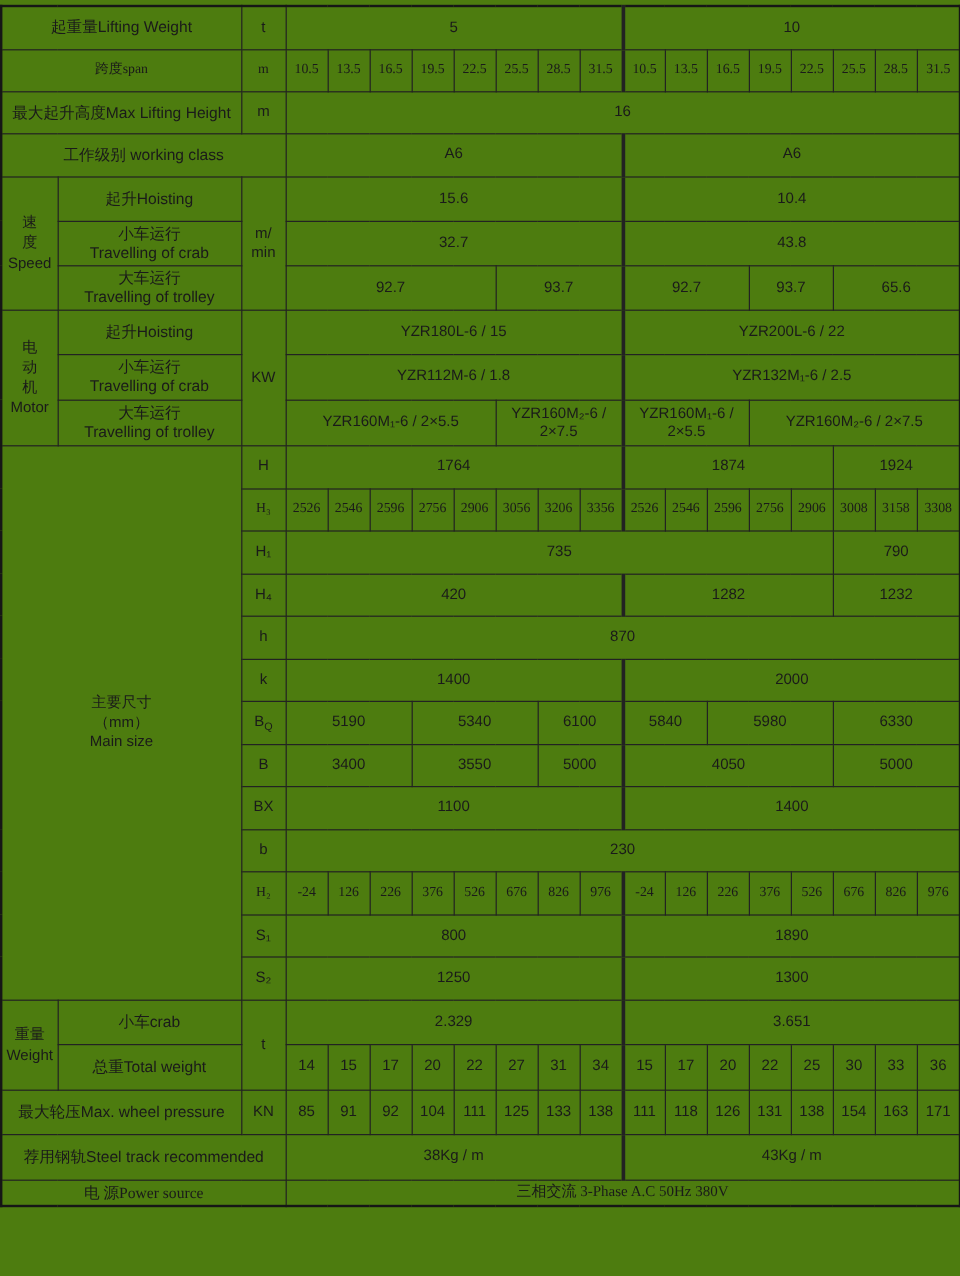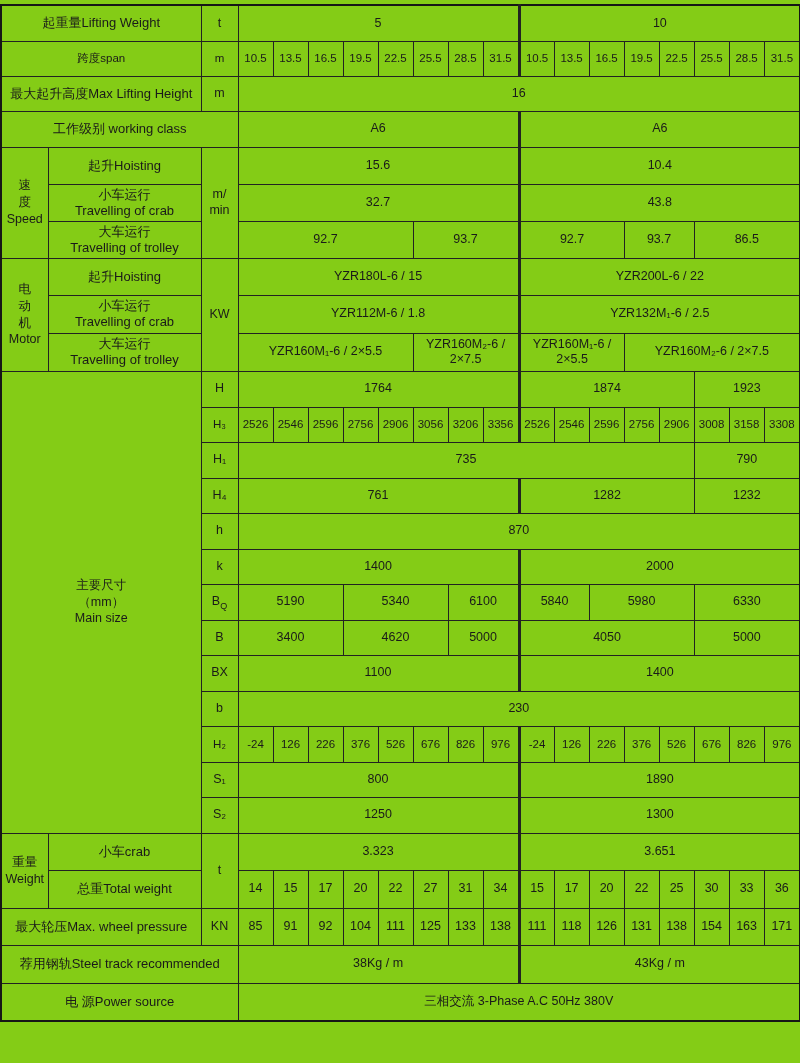--- a/index.html
+++ b/index.html
@@ -1,34 +1,34 @@
 <!DOCTYPE html>
 <html><head>
 <meta charset="utf-8">
 <style>
   html,body{margin:0;padding:0;background:#ffffff;}
   .page{
-    width:800px;height:1063px;background:#84cc16;position:relative;
+    width:800px;height:1063px;background:#4d7c0f;position:relative;
     box-sizing:border-box;padding-top:4px;
     font-family:"Liberation Sans","DejaVu Sans",sans-serif;color:#1a1a1a;
   }
   table.spec{
     border-collapse:collapse;table-layout:fixed;width:799px;margin:0 auto 0 0;
     border:2.5px solid #161616;
   }
   td{
     border:1.5px solid #222222;
     text-align:center;vertical-align:middle;
     white-space:pre-line;overflow:hidden;
     font-size:12.5px;line-height:1.22;padding:0 1px;
   }
   td.label{font-size:13px;}
   td.unit{font-size:12.5px;}
   td.vlabel{font-size:12.5px;line-height:1.35;}
-  td.sm{font-size:11.5px;}
+  td.sm{font-size:11.5px;font-family:Liberation Serif, serif;}
   td.sp{border-left-width:3px;}
   sub{font-size:9px;line-height:0;}
 </style>
 </head>
 <body>
 
 <div class="page">
   <table class="spec">
     <colgroup>
       <col style="width:47px">
@@ -104,21 +104,21 @@
           <td colspan="8">32.7</td>
           <td colspan="8" class="sp">43.8</td>
         </tr>
         <tr style="height: 37px;">
           <td class="label">大车运行
 Travelling of trolley</td>
           <td colspan="5">92.7</td>
           <td colspan="3">93.7</td>
           <td colspan="3" class="sp">92.7</td>
           <td colspan="2">93.7</td>
-          <td colspan="3">86.5</td>
+          <td colspan="3">65.6</td>
         </tr>
         <tr style="height: 37px;">
           <td rowspan="3" class="vlabel">电
 动
 机
 Motor</td>
           <td class="label">起升Hoisting</td>
           <td rowspan="3" class="unit">KW</td>
           <td colspan="8">YZR180L-6 / 15</td>
           <td colspan="8" class="sp">YZR200L-6 / 22</td>
@@ -139,21 +139,21 @@
 2×5.5</td>
           <td colspan="5">YZR160M₂-6 / 2×7.5</td>
         </tr>
         <tr style="height: 36px;">
           <td colspan="2" rowspan="13" class="vlabel">主要尺寸
 （mm）
 Main size</td>
           <td class="unit">H</td>
           <td colspan="8">1764</td>
           <td colspan="5" class="sp">1874</td>
-          <td colspan="3">1923</td>
+          <td colspan="3">1924</td>
         </tr>
         <tr style="height: 35px;">
           <td class="unit sm">H₃</td>
           <td class="sm">2526</td>
           <td class="sm">2546</td>
           <td class="sm">2596</td>
           <td class="sm">2756</td>
           <td class="sm">2906</td>
           <td class="sm">3056</td>
           <td class="sm">3206</td>
@@ -167,21 +167,21 @@
           <td class="sm">3158</td>
           <td class="sm">3308</td>
         </tr>
         <tr style="height: 36px;">
           <td class="unit">H₁</td>
           <td colspan="13">735</td>
           <td colspan="3">790</td>
         </tr>
         <tr style="height: 35px;">
           <td class="unit">H₄</td>
-          <td colspan="8">761</td>
+          <td colspan="8">420</td>
           <td colspan="5" class="sp">1282</td>
           <td colspan="3">1232</td>
         </tr>
         <tr style="height: 36px;">
           <td class="unit">h</td>
           <td colspan="16">870</td>
         </tr>
         <tr style="height: 35px;">
           <td class="unit">k</td>
           <td colspan="8">1400</td>
@@ -192,21 +192,21 @@
           <td colspan="3">5190</td>
           <td colspan="3">5340</td>
           <td colspan="2">6100</td>
           <td colspan="2" class="sp">5840</td>
           <td colspan="3">5980</td>
           <td colspan="3">6330</td>
         </tr>
         <tr style="height: 35px;">
           <td class="unit">B</td>
           <td colspan="3">3400</td>
-          <td colspan="3">4620</td>
+          <td colspan="3">3550</td>
           <td colspan="2">5000</td>
           <td colspan="5" class="sp">4050</td>
           <td colspan="3">5000</td>
         </tr>
         <tr style="height: 36px;">
           <td class="unit">BX</td>
           <td colspan="8">1100</td>
           <td colspan="8" class="sp">1400</td>
         </tr>
         <tr style="height: 35px;">
@@ -240,21 +240,21 @@
         <tr style="height: 36px; margin-top: 23px;">
           <td class="unit">S₂</td>
           <td colspan="8">1250</td>
           <td colspan="8" class="sp">1300</td>
         </tr>
         <tr style="height: 37px;">
           <td rowspan="2" class="vlabel">重量
 Weight</td>
           <td class="label">小车crab</td>
           <td rowspan="2" class="unit">t</td>
-          <td colspan="8">3.323</td>
+          <td colspan="8">2.329</td>
           <td colspan="8" class="sp">3.651</td>
         </tr>
         <tr style="height: 38px; margin-left: 44px;">
           <td class="label">总重Total weight</td>
           <td>14</td>
           <td>15</td>
           <td>17</td>
           <td>20</td>
           <td>22</td>
           <td>27</td>
@@ -287,19 +287,19 @@
           <td>138</td>
           <td>154</td>
           <td>163</td>
           <td>171</td>
         </tr>
         <tr style="height: 38px;">
           <td colspan="3" class="label">荐用钢轨Steel track recommended</td>
           <td colspan="8">38Kg / m</td>
           <td colspan="8" class="sp">43Kg / m</td>
         </tr>
-        <tr style="height: 38px;">
+        <tr style="height: 22px; font-family: Liberation Serif, serif;">
           <td colspan="3" class="label">电  源Power source</td>
           <td colspan="16">三相交流  3-Phase  A.C  50Hz 380V</td>
         </tr>
       </tbody>
   </table>
 </div>
 
 </body></html>

